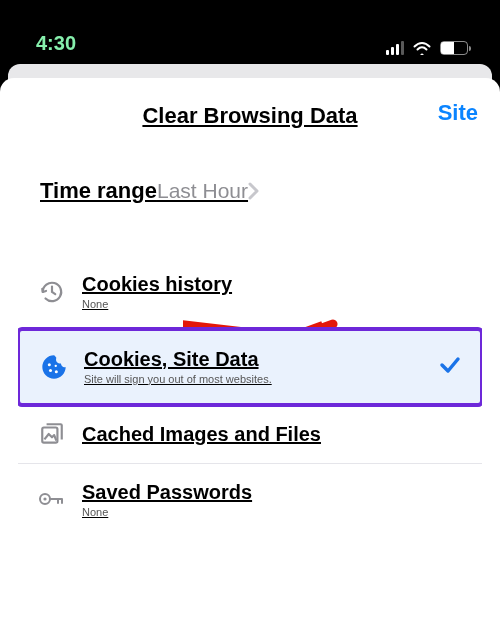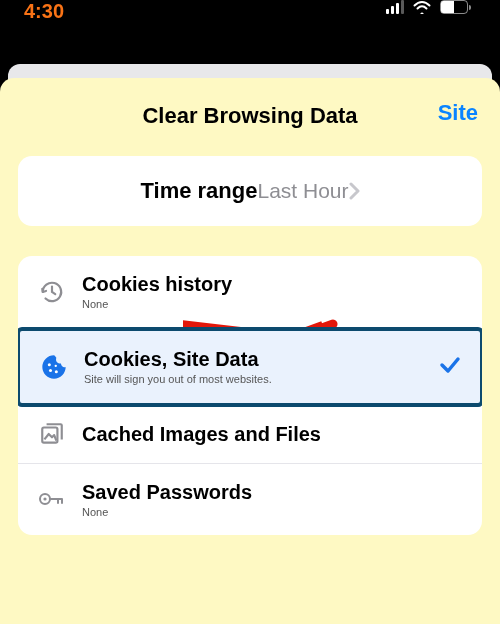--- a/index.html
+++ b/index.html
@@ -8,23 +8,23 @@
     height: 624px;
     background: #000;
     font-family: -apple-system, "SF Pro Text", "Helvetica Neue", Arial, sans-serif;
     overflow: hidden;
     position: relative;
   }
   .status-bar {
     height: 55px;
     display: flex;
     justify-content: space-between;
-    align-items: flex-start;
-    padding: 0 32px 0 24px;
-    color: #f97316;
+    align-items: flex-end;
+    padding: 0 32px 0 36px;
+    color: #86efac;
   }
   .status-time { font-size: 20px; font-weight: 700; }
   .status-icons { display: flex; align-items: center; gap: 8px; }
   .bars { display: flex; align-items: flex-end; gap: 2px; height: 14px; }
   .bars span { width: 3px; background: #fff; border-radius: 1px; }
   .b1 { height: 5px; } .b2 { height: 8px; } .b3 { height: 11px; }
   .b4 { height: 14px; background: rgba(255,255,255,0.35) !important; }
   .battery {
     width: 28px; height: 14px; border: 1.5px solid rgba(255,255,255,0.55);
     border-radius: 4px; position: relative; display: flex; align-items: center;
@@ -33,37 +33,38 @@
     content: ""; position: absolute; right: -4px; top: 4px;
     width: 2px; height: 5px; background: rgba(255,255,255,0.55); border-radius: 0 2px 2px 0;
   }
   .battery .fill { width: 50%; height: 100%; background: #fff; border-radius: 2px 0 0 2px; }
   .sheet-stack {
     position: absolute; top: 64px; left: 8px; right: 8px; height: 18px;
     background: #e8e8ea; border-radius: 12px 12px 0 0;
   }
   .sheet {
     position: absolute; top: 78px; left: 0; right: 0; bottom: 0;
-    background: #fef9c3; border-radius: 14px 14px 0 0;
+    background: #ffffff; border-radius: 14px 14px 0 0;
     padding-top: 20px;
+    text-decoration: underline;
   }
   .sheet-header {
     display: flex; align-items: center; justify-content: center;
     position: relative; height: 36px; margin-bottom: 22px;
   }
   .sheet-title { font-size: 22px; font-weight: 700; color: #000; }
   .done-btn {
     position: absolute; right: 22px; top: 2px;
     font-size: 22px; font-weight: 700; color: #0a84ff;
   }
   .card {
     background: #fff; border-radius: 14px; margin: 0 18px;
   }
   .time-card {
-    display: flex; align-items: center; justify-content: center;
+    display: flex; align-items: center; justify-content: flex-start;
     padding: 22px 22px; margin-bottom: 30px;
   }
   .time-label { font-size: 22px; font-weight: 700; color: #000; }
   .time-value-wrap {
     display: flex; align-items: center; 
     color: #8e8e93; font-size: 21px;
   }
   .list-card { overflow: hidden; padding: 0; }
   .row {
     display: flex; align-items: center; gap: 14px;
@@ -71,21 +72,21 @@
     position: relative;
   }
   .row:last-child { border-bottom: none; }
   .row-icon { width: 32px; display: flex; justify-content: center; color: #8e8e93; flex-shrink: 0; }
   .row-text { flex: 1; }
   .row-title { font-size: 20px; font-weight: 700; color: #000; line-height: 1.2; }
   .row-sub { font-size: 11px; color: #555; margin-top: 2px; line-height: 1.25; }
   .row-check { color: #1a73e8; flex-shrink: 0; }
   .row.highlighted {
     background: #eaf2fd;
-    border: 4px solid #0c4a6e;
+    border: 4px solid #6d28d9;
     border-radius: 6px;
     margin: -2px;
     justify-content: flex-end;
   }
   .row.highlighted .row-icon { color: #1a73e8; }
   .arrow-annotation {
     position: absolute; pointer-events: none;
     left: 165px; top: 160px; width: 160px; height: 90px;
   }
 </style>

